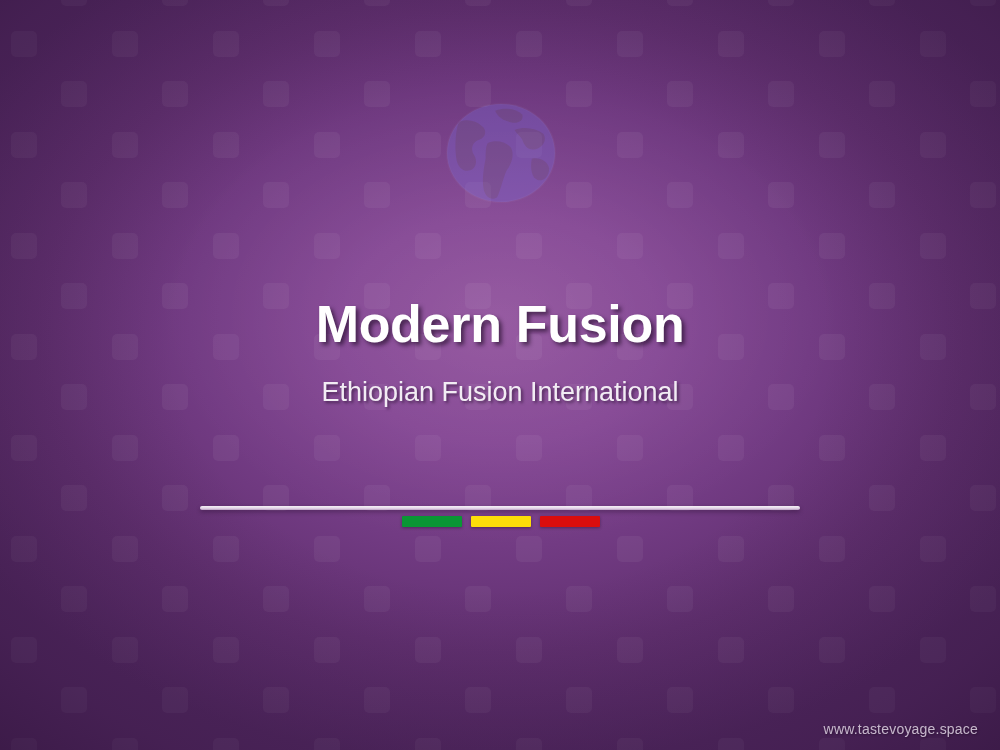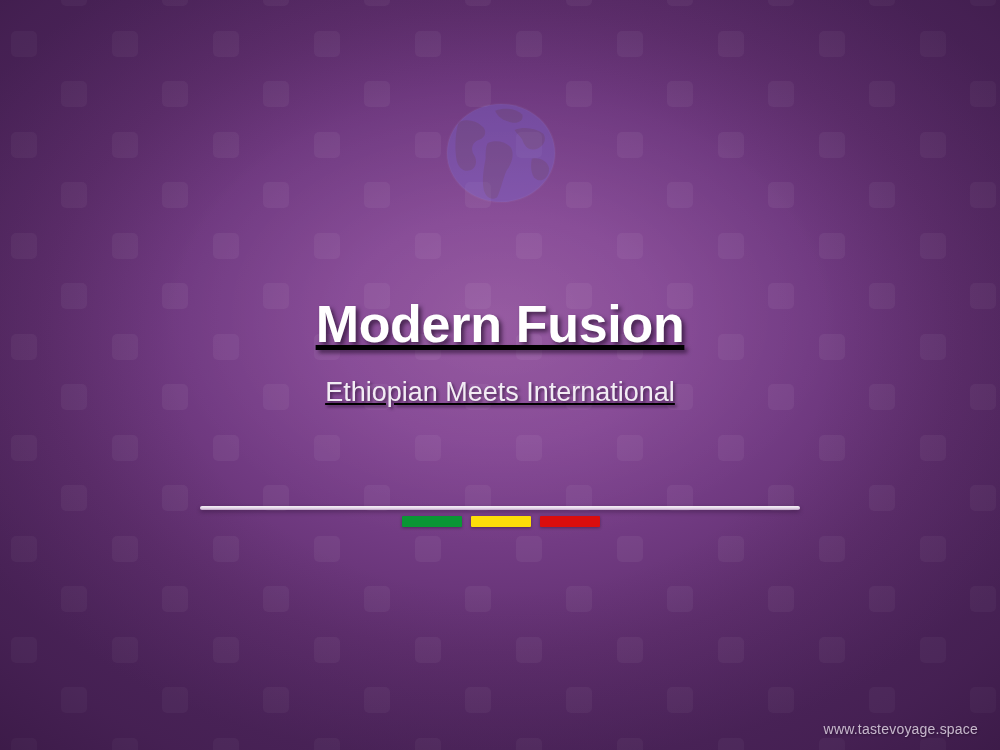--- a/index.html
+++ b/index.html
@@ -73,21 +73,20 @@
   }
   .globe-wrap svg { display: block; width: 100%; height: 100%; }
 
   
   .title-block {
     position: absolute;
     left: 0;
     top: 294px;
     width: 1000px;
     text-align: center;
-    text-decoration: underline;
   }
   .slide-title {
     margin: 0;
     color: #ffffff;
     font-size: 52px;
     line-height: 60px;
     font-weight: bold;
     letter-spacing: -0.3px;
     text-shadow: 3px 3px 4px rgba(28,8,34,0.62);
   }
@@ -336,21 +335,21 @@
         <path d="M54 10 C64 6 76 8 82 14 C84 20 78 24 70 22 C62 20 56 16 54 10 Z"></path>
       </g>
       <ellipse cx="60" cy="54" rx="56" ry="51" fill="none" stroke="rgba(255,255,255,0.10)" stroke-width="2"></ellipse>
     </svg>
   </div>
 
   <div class="title-block">
     <h1 class="slide-title">
       <span class="ln">Modern Fusion</span>
     </h1>
-    <p class="slide-subtitle">Ethiopian Meets International</p>
+    <p class="slide-subtitle">Ethiopian Fusion International</p>
   </div>
 
   <div class="divider"></div>
 
   <div class="flag-bars" id="flag-bars">
       <div class="flag-bar" style="background: rgb(10, 150, 53);"></div>
       <div class="flag-bar" style="background: rgb(252, 221, 9);"></div>
       <div class="flag-bar" style="background: rgb(218, 13, 13);"></div>
     </div>
 

